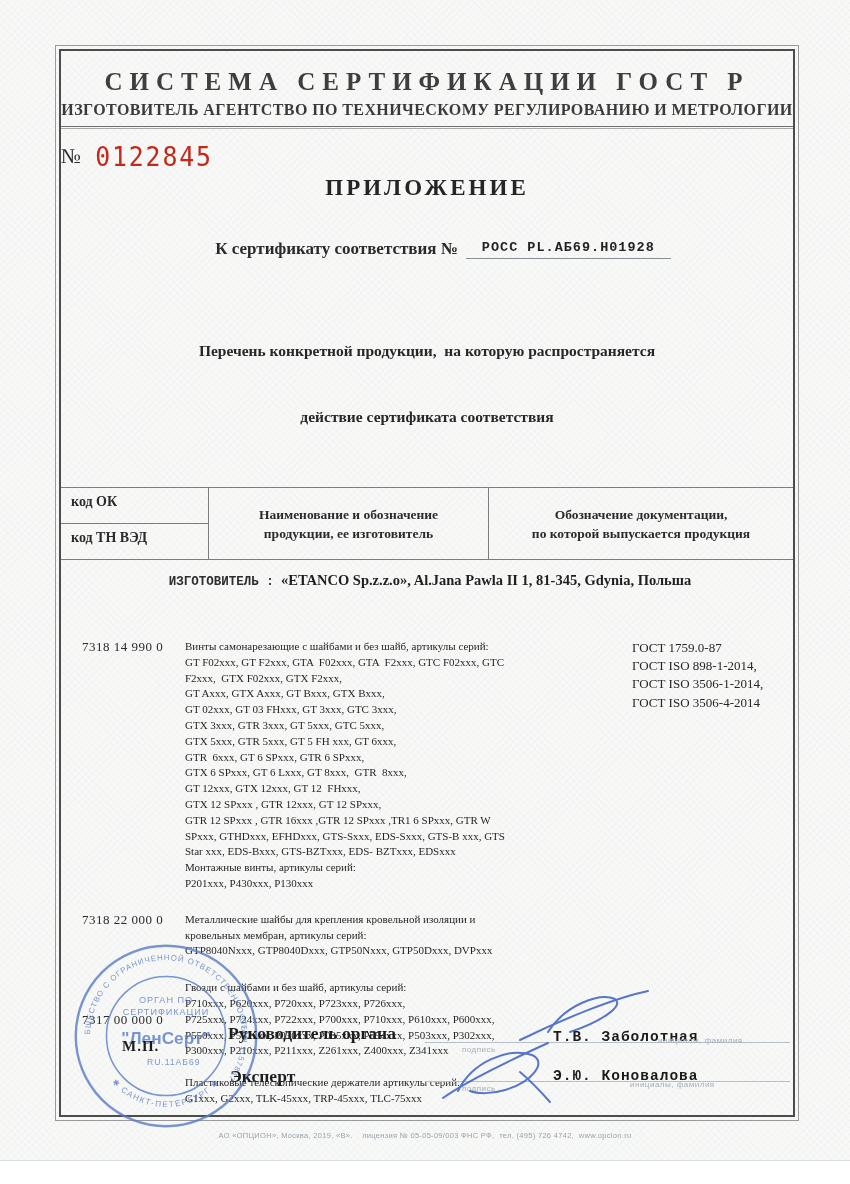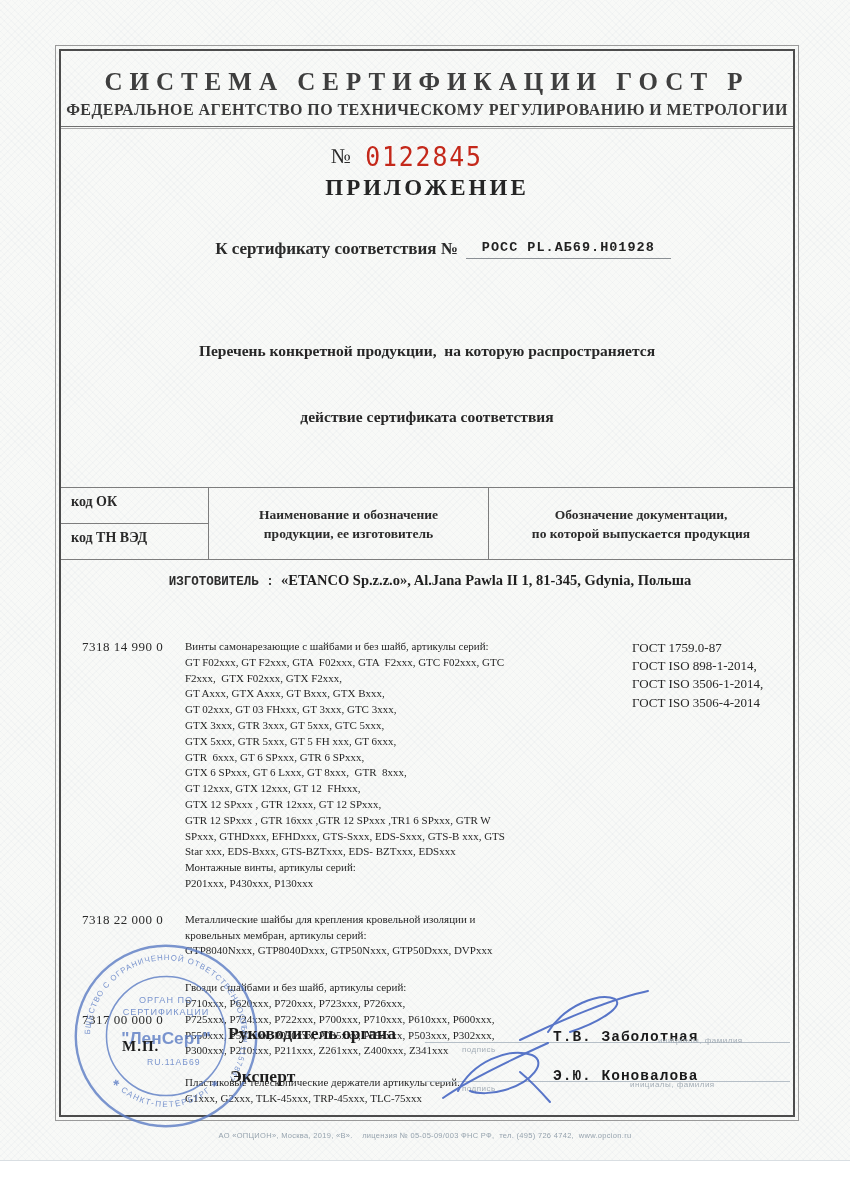--- a/index.html
+++ b/index.html
@@ -22,21 +22,21 @@
     margin-top:17px; text-align:center;
     font-size:25px; font-weight:bold; letter-spacing:7px;
     color:#3e3e3e; font-family:"Liberation Serif", serif;
   }
   .h2 {
     margin-top:5px; text-align:center;
     font-size:16px; font-weight:bold; letter-spacing:0.4px; color:#3a3a3a;
   }
   .hdr-divider { margin-top:7px; height:3px; border-top:1px solid #6f6f6f; border-bottom:1px solid #a9a9a9; }
 
-  .serial-row { margin-top:12px; text-align:center; padding-right:40px; height:32px; }
+  .serial-row { margin-top:12px; text-align:left; padding-right:40px; height:32px; }
   .serial-label { font-size:21px; color:#2b2b2b; vertical-align:middle; }
   .serial-value {
     font-family:"DejaVu Sans Mono", monospace; font-size:27px; letter-spacing:2px;
     color:#c4281a; vertical-align:middle; display:inline-block; transform:scaleX(.92); transform-origin:right;
   }
 
   .doc-title { margin-top:2px; text-align:center; font-size:23px; font-weight:bold; letter-spacing:3px; color:#252525; }
 
   .cert-line { margin-top:20px; text-align:center; white-space:pre; }
   .cert-label { font-size:17px; font-weight:bold; color:#2a2a2a; }
@@ -97,21 +97,21 @@
 </style>
 </head>
 <body>
 
 <div class="page">
 
   <div class="frame">
     <div class="frame-inner">
 
       <div class="h1">СИСТЕМА СЕРТИФИКАЦИИ ГОСТ Р</div>
-      <div class="h2">ФЕДЕРАЛЬНОЕ АГЕНТСТВО ПО ТЕХНИЧЕСКОМУ РЕГУЛИРОВАНИЮ И МЕТРОЛОГИИ</div>
+      <div class="h2">ИЗГОТОВИТЕЛЬ АГЕНТСТВО ПО ТЕХНИЧЕСКОМУ РЕГУЛИРОВАНИЮ И МЕТРОЛОГИИ</div>
       <div class="hdr-divider"></div>
 
       <div class="serial-row">
         <span class="serial-label">№</span>
         <span class="serial-value">0122845</span>
       </div>
 
       <div class="doc-title">ПРИЛОЖЕНИЕ</div>
 
       <div class="cert-line">

